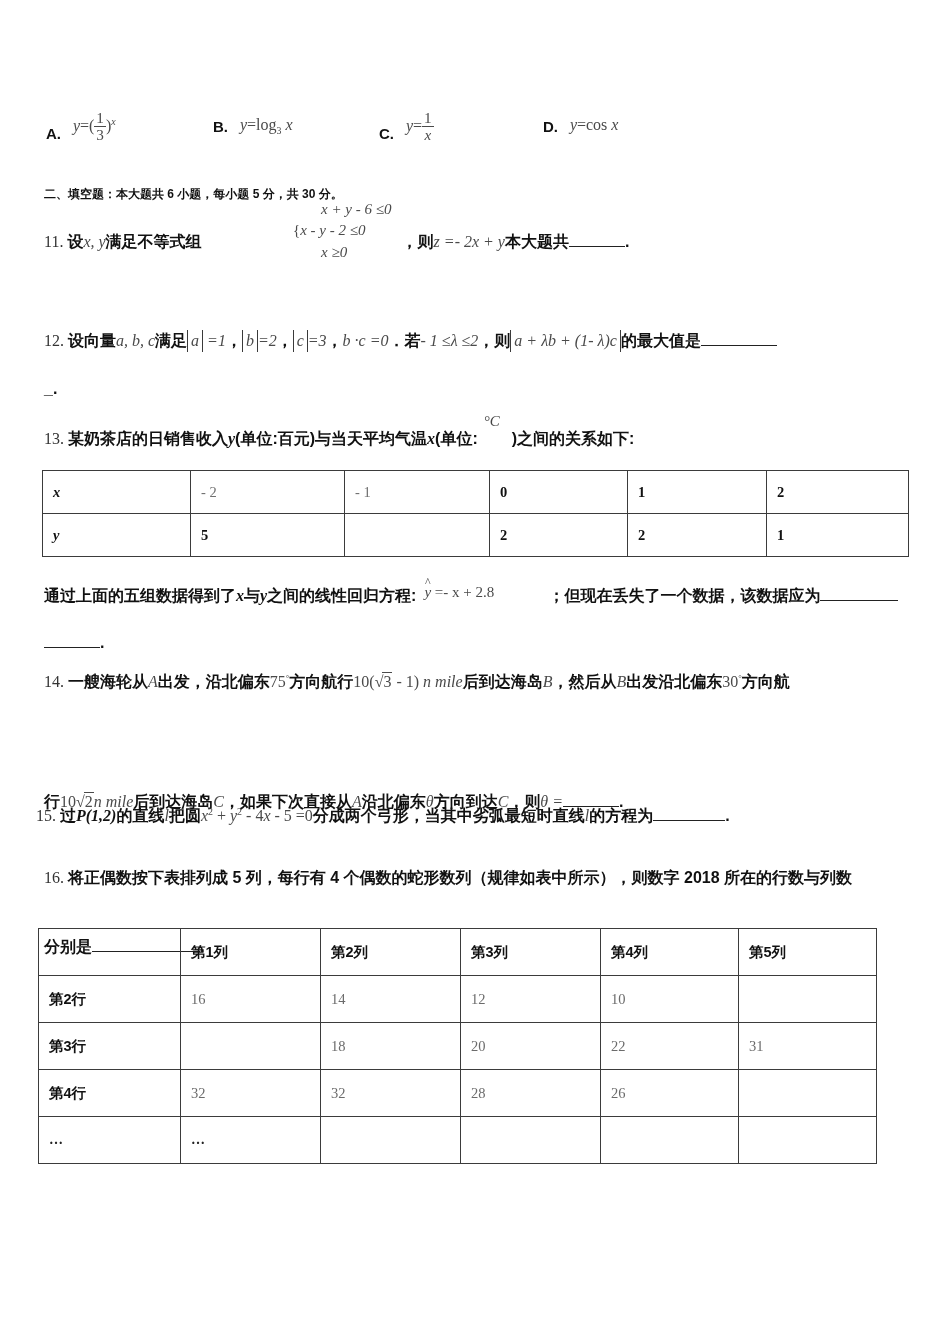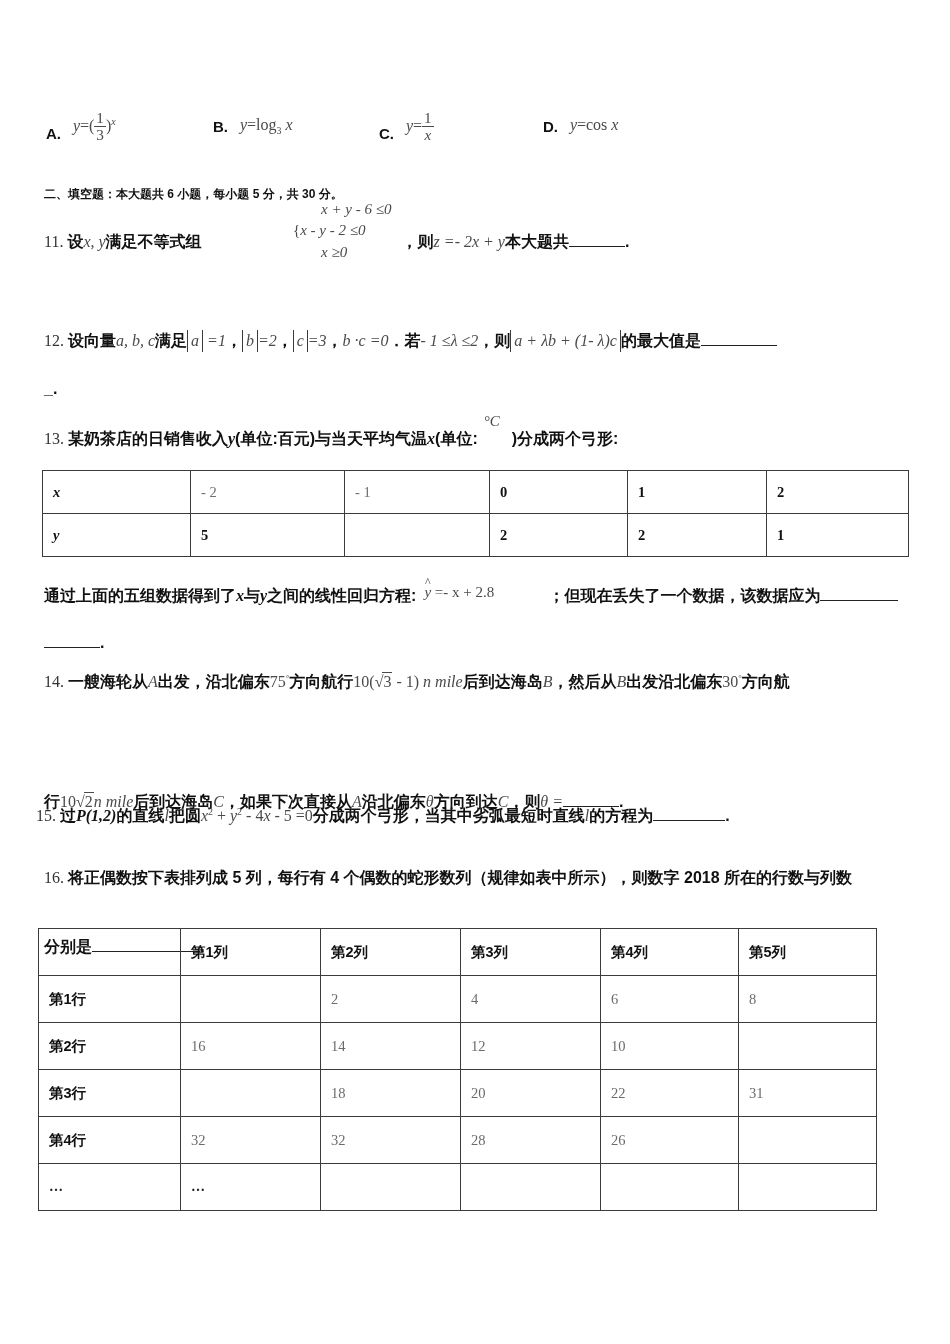--- a/index.html
+++ b/index.html
@@ -302,21 +302,21 @@
   </div>
 
   <div class="abs-box" id="q12">
     <span class="qnum">12.</span>
     <span class="cn">设向量</span><span class="m">a, b, c</span><span class="cn">满足</span><span class="m abs">a</span><span class="m"> =1</span><span class="cn">，</span><span class="m abs">b</span><span class="m">=2</span><span class="cn">，</span><span class="m abs">c</span><span class="m">=3</span><span class="cn">，</span><span class="m">b ·c =0</span><span class="cn">．若</span><span class="m">- 1 ≤λ ≤2</span><span class="cn">，则</span><span class="m abs">a + λb + (1- λ)c</span><span class="cn">的最大值是</span><span class="blank" style="width:76px;"></span>
   </div>
   <div class="abs-box cn" id="q12b">_.</div>
 
   <div class="abs-box" id="q13">
     <span class="qnum">13.</span>
-    <span class="cn">某奶茶店的日销售收入</span><span class="m" style="font-weight:bold;color:#111;">y</span><span class="cn">(单位:百元)与当天平均气温</span><span class="m" style="font-weight:bold;color:#111;">x</span><span class="cn">(单位:</span><span id="q13-degC"><span>°C</span></span><span class="cn">)分成两个弓形:</span>
+    <span class="cn">某奶茶店的日销售收入</span><span class="m" style="font-weight:bold;color:#111;">y</span><span class="cn">(单位:百元)与当天平均气温</span><span class="m" style="font-weight:bold;color:#111;">x</span><span class="cn">(单位:</span><span id="q13-degC"><span>°C</span></span><span class="cn">)之间的关系如下:</span>
   </div>
 
   <table class="data" id="table13">
     <colgroup>
         <col class="c0">
         <col class="c1">
         <col class="c2">
         <col class="c3">
         <col class="c4">
         <col class="c5">
@@ -382,28 +382,20 @@
     <tbody>
       <tr>
         <td class="hdr"></td>
         <td class="hdr">第1列</td>
         <td class="hdr">第2列</td>
         <td class="hdr">第3列</td>
         <td class="hdr">第4列</td>
         <td class="hdr">第5列</td>
       </tr>
       <tr>
-        <td class="hdr">第1行</td>
-        <td class="num"></td>
-        <td class="num">2</td>
-        <td class="num">4</td>
-        <td class="num">6</td>
-        <td class="num">8</td>
-      </tr>
-      <tr>
         <td class="hdr">第2行</td>
         <td class="num">16</td>
         <td class="num">14</td>
         <td class="num">12</td>
         <td class="num">10</td>
         <td class="num"></td>
       </tr>
       <tr>
         <td class="hdr">第3行</td>
         <td class="num"></td>

